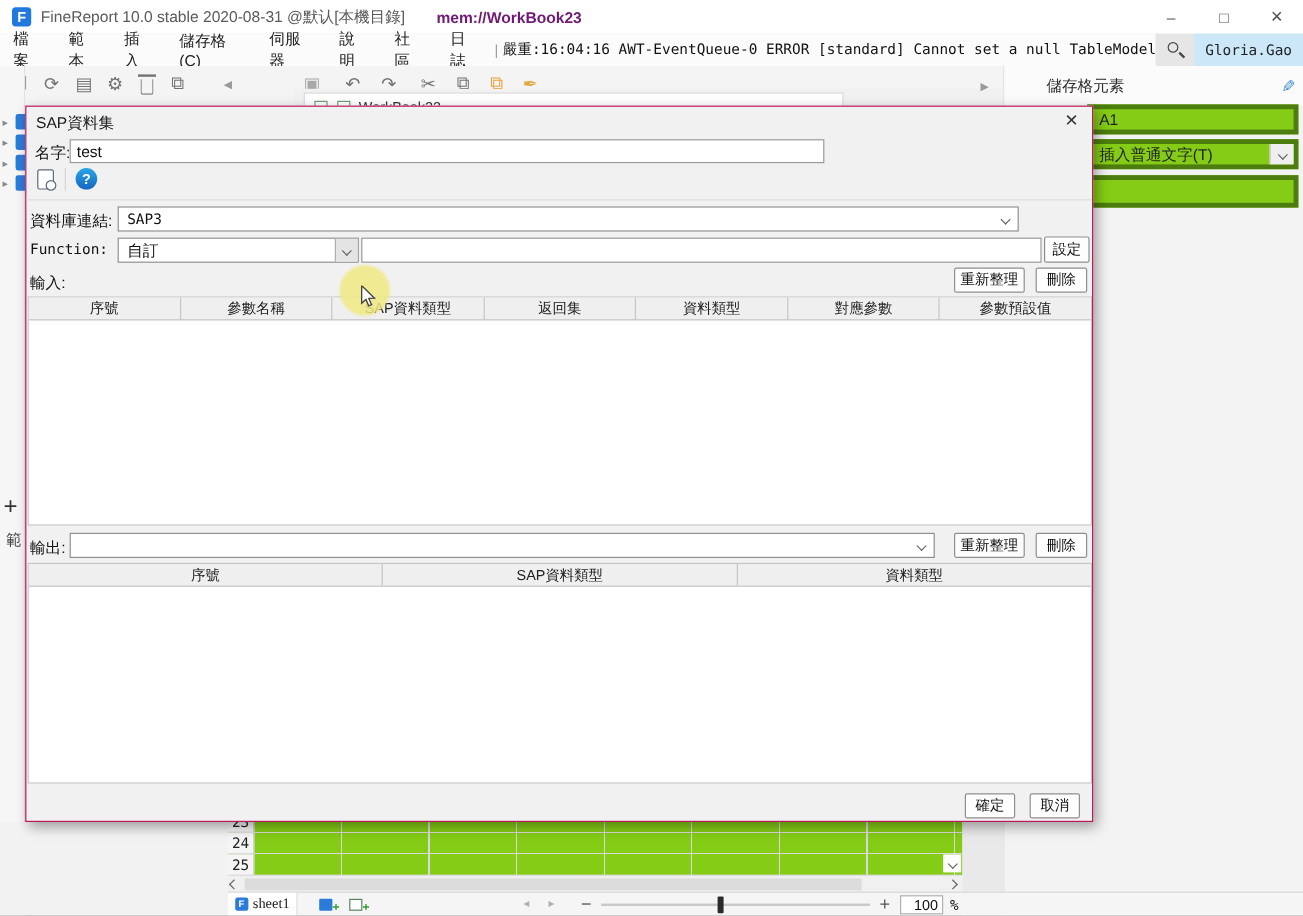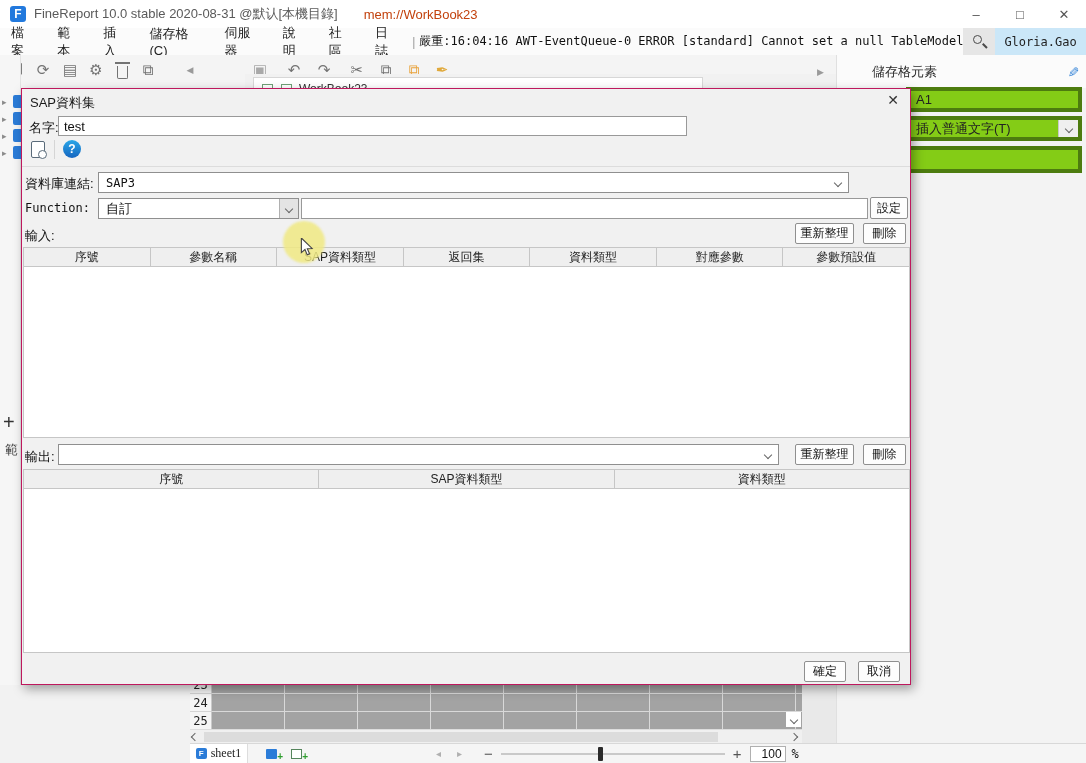--- a/index.html
+++ b/index.html
@@ -5,21 +5,21 @@
   * { margin:0; padding:0; box-sizing:border-box; }
   body { font-family:"Liberation Sans","DejaVu Sans",sans-serif; background:#888; }
   .app { position:relative; width:1086px; height:763px; background:#f2f2f2; overflow:hidden; }
   .abs { position:absolute; }
   .mono { font-family:"DejaVu Sans Mono","Liberation Mono",monospace; }
 
   
   .titlebar { left:0; top:0; width:1086px; height:28px; background:#ffffff; display:flex; align-items:center; }
   .logo { width:16px; height:16px; margin-left:10px; background:#2279dd; border-radius:3px; color:#fff; font-size:12px; font-weight:bold; text-align:center; line-height:16px; }
   .title-text { margin-left:8px; font-size:13px; color:#5a5a5a; }
-  .title-path { margin-left:26px; font-size:13px; color:#c2410c; }
+  .title-path { margin-left:26px; font-size:13px; color:#701a75;font-weight:bold; }
   .win-controls { margin-left:auto; display:flex; height:100%; }
   .win-btn { width:44px; height:100%; display:flex; align-items:center; justify-content:center; font-size:13px; color:#555; cursor:default; }
 
   
   .menubar { left:0; top:28px; width:1086px; height:27px; background:#fbfbfb; display:flex; align-items:center; }
   .menu-item { padding:0 11px; font-size:13px; color:#222; }
   .menu-sep { color:#999; font-size:12px; padding:0 2px; }
   .log-text { font-family:"DejaVu Sans Mono","Liberation Mono",monospace; font-size:12px; color:#111; white-space:nowrap; margin-left:2px; }
   .search-box { margin-left:auto; width:34px; height:27px; background:#e6e6e6; position:relative; }
   .search-glass { position:absolute; left:10px; top:7px; width:9px; height:9px; border:1.6px solid #4a4a4a; border-radius:50%; }
@@ -57,21 +57,21 @@
   
   .right-panel { left:836px; top:55px; width:250px; height:708px; background:#f3f3f3; border-left:1px solid #e0e0e0; }
   .rp-header { position:absolute; left:0; top:0; width:250px; height:33px; background:#fbfbfb; display:flex; align-items:center; }
   .rp-title { margin-left:35px; font-size:13px; color:#2b2b2b; }
   .rp-pencil { margin-left:auto; margin-right:8px; color:#3a87d8; font-size:14px; transform:rotate(90deg); }
   .rp-field { position:absolute; left:69px; width:176px; background:#84cc16; border:4px solid #4d7c0f; font-size:13px; color:#222; display:flex; align-items:center; padding-left:6px; }
   .rp-chevbox { margin-left:auto; width:20px; height:100%; background:#efefef; border-left:1px solid #c9c9c9; display:flex; align-items:center; justify-content:center; }
   .collapse-btn { position:absolute; font-size:9px; color:#9a9a9a; }
 
   
-  .sheet-wrap { left:190px; top:685px; width:612px; height:45px; overflow:hidden; background:#a3a3a3; }
+  .sheet-wrap { left:190px; top:685px; width:612px; height:45px; overflow:hidden; background:#84cc16; }
   .rowhead { position:absolute; left:0; top:-9px; width:22px; }
   .rowhead div { width:22px; height:18px; background:#f5f5f5; border-right:1px solid #c9c9c9; border-bottom:1px solid #d4d4d4; font-family:"DejaVu Sans Mono","Liberation Mono",monospace; font-size:12px; color:#222; text-align:center; line-height:18px; }
   .gridbg { position:absolute; left:22px; top:-9px; width:590px; height:60px;
     background-image:
       repeating-linear-gradient(to right, transparent 0 72px, #d9d9d9 72px 73px),
       repeating-linear-gradient(to bottom, transparent 0 17px, #d9d9d9 17px 18px); }
   .vchev { left:786px; top:712px; width:15px; height:15px; background:#fff; display:flex; align-items:center; justify-content:center; }
   .hscroll { left:190px; top:729px; width:612px; height:14px; background:#f0f0f0; border-top:1px solid #ddd; }
   .hthumb { position:absolute; left:14px; top:2px; width:514px; height:10px; background:#dcdcdc; }
   .hchev-l { position:absolute; left:2px; top:4px; }

